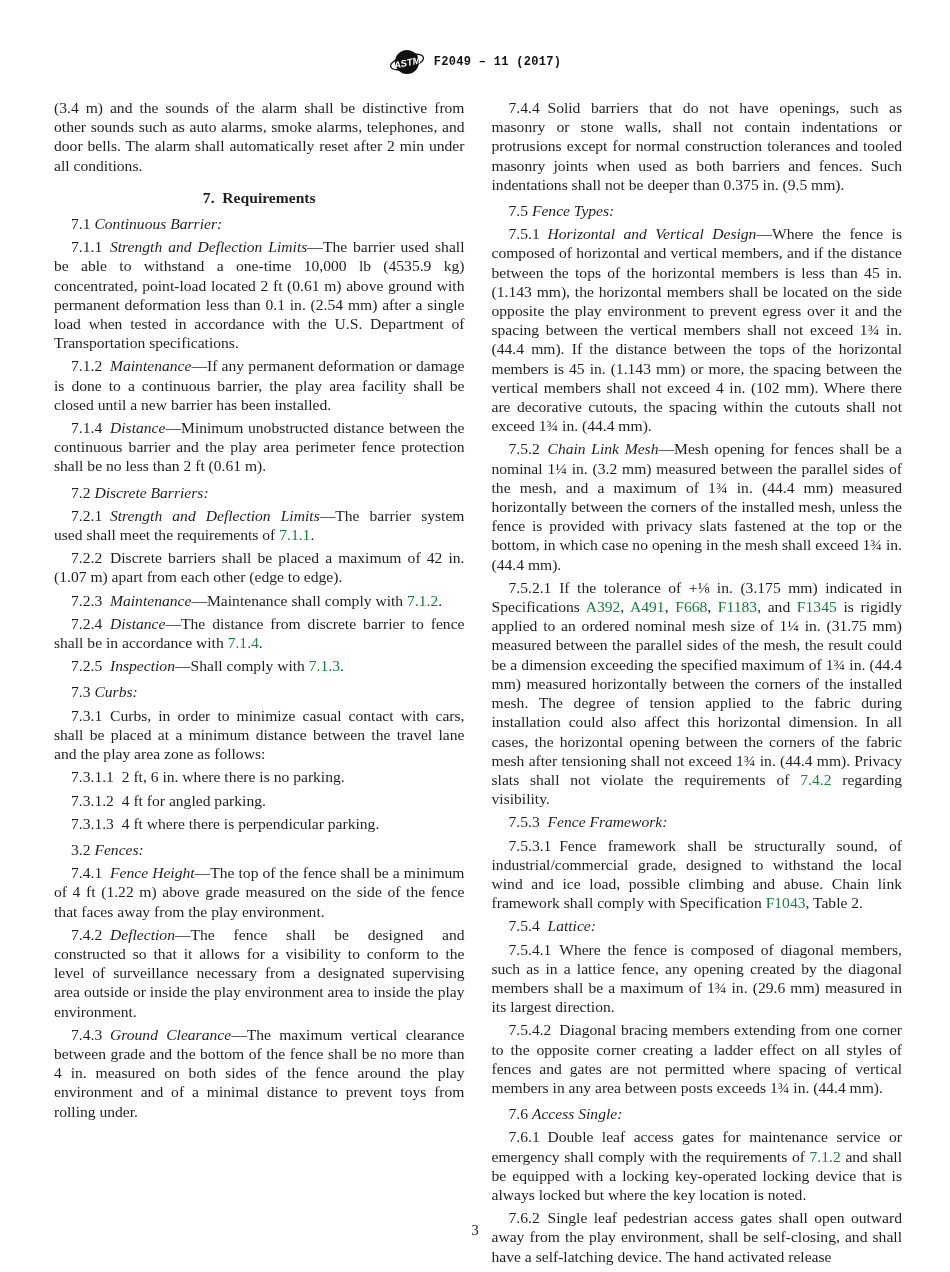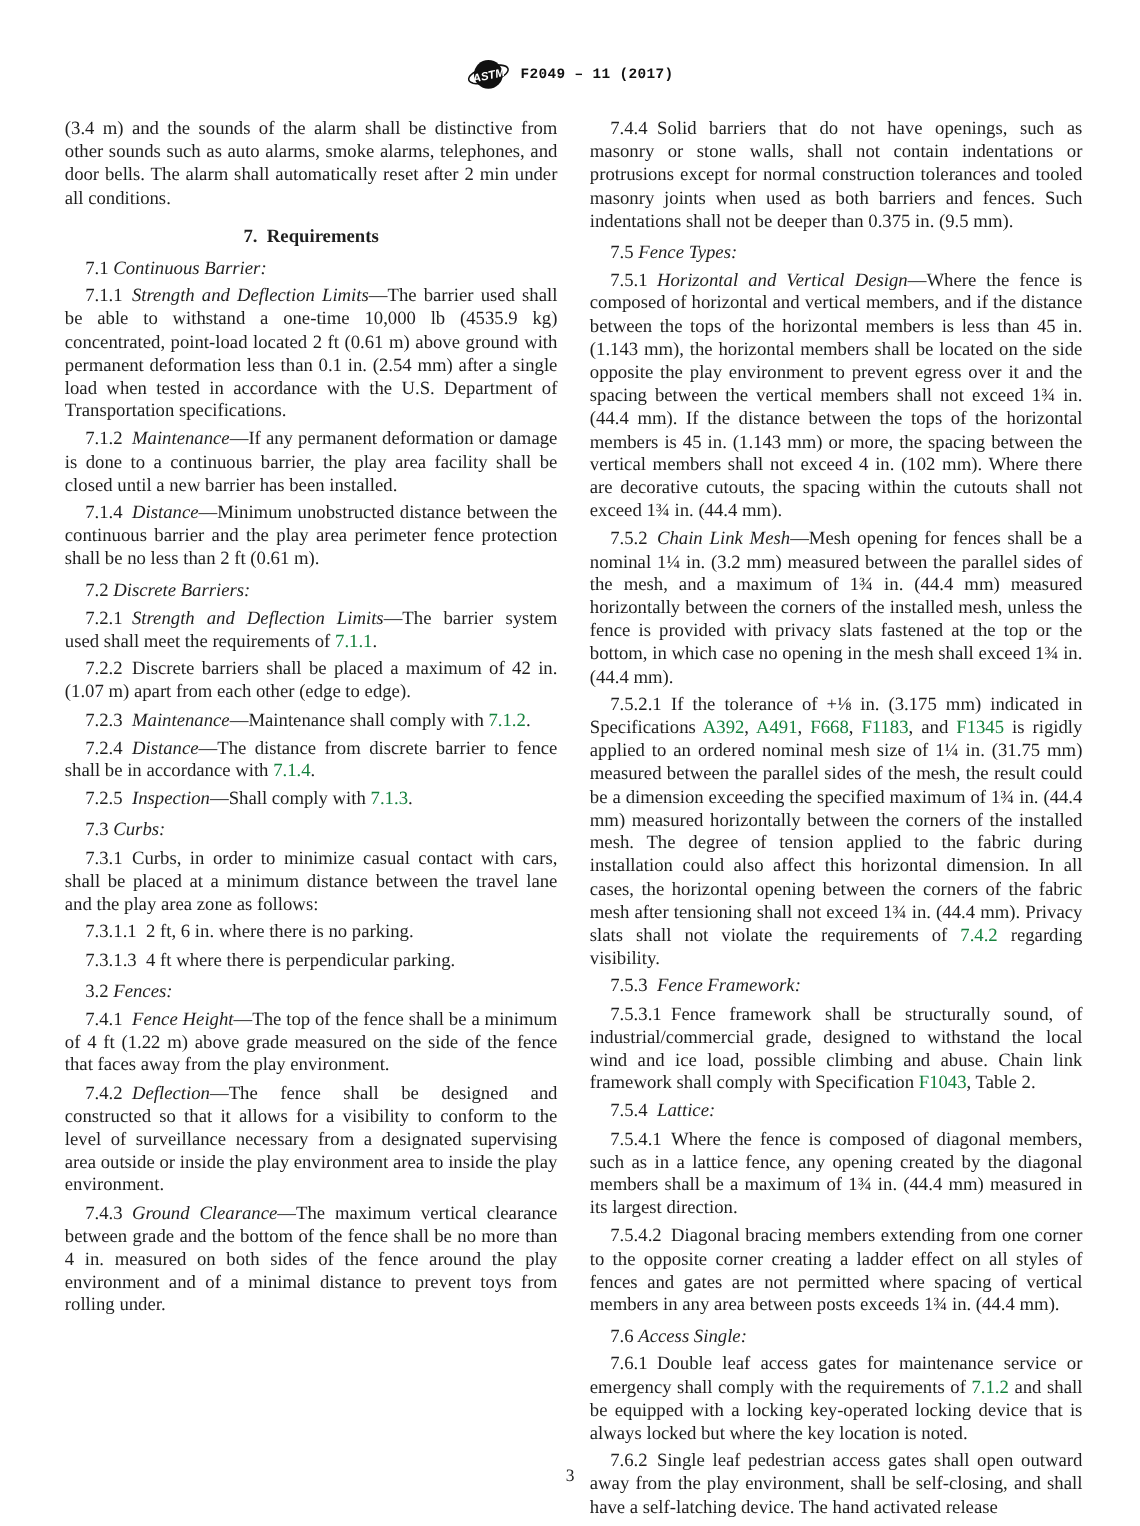--- a/index.html
+++ b/index.html
@@ -63,36 +63,37 @@
       <p class="p"><span class="rn">7.1.4 </span><span class="ri">Distance</span><span class="rn">—Minimum unobstructed distance between the continuous barrier and the play area perimeter fence protection shall be no less than 2 ft (0.61 m).</span></p>
       <p class="sub"><span class="rn">7.2 </span><span class="ri">Discrete Barriers:</span></p>
       <p class="p"><span class="rn">7.2.1 </span><span class="ri">Strength and Deflection Limits</span><span class="rn">—The barrier system used shall meet the requirements of </span><span class="rl">7.1.1</span><span class="rn">.</span></p>
       <p class="p"><span class="rn">7.2.2 Discrete barriers shall be placed a maximum of 42 in. (1.07 m) apart from each other (edge to edge).</span></p>
       <p class="p"><span class="rn">7.2.3 </span><span class="ri">Maintenance</span><span class="rn">—Maintenance shall comply with </span><span class="rl">7.1.2</span><span class="rn">.</span></p>
       <p class="p"><span class="rn">7.2.4 </span><span class="ri">Distance</span><span class="rn">—The distance from discrete barrier to fence shall be in accordance with </span><span class="rl">7.1.4</span><span class="rn">.</span></p>
       <p class="p"><span class="rn">7.2.5 </span><span class="ri">Inspection</span><span class="rn">—Shall comply with </span><span class="rl">7.1.3</span><span class="rn">.</span></p>
       <p class="sub"><span class="rn">7.3 </span><span class="ri">Curbs:</span></p>
       <p class="p"><span class="rn">7.3.1 Curbs, in order to minimize casual contact with cars, shall be placed at a minimum distance between the travel lane and the play area zone as follows:</span></p>
       <p class="p"><span class="rn">7.3.1.1 2 ft, 6 in. where there is no parking.</span></p>
+      <p class="p"><span class="rn">7.3.1.2 4 ft for angled parking.</span></p>
       <p class="p"><span class="rn">7.3.1.3 4 ft where there is perpendicular parking.</span></p>
       <p class="sub"><span class="rn">3.2 </span><span class="ri">Fences:</span></p>
       <p class="p"><span class="rn">7.4.1 </span><span class="ri">Fence Height</span><span class="rn">—The top of the fence shall be a minimum of 4 ft (1.22 m) above grade measured on the side of the fence that faces away from the play environment.</span></p>
       <p class="p"><span class="rn">7.4.2 </span><span class="ri">Deflection</span><span class="rn">—The fence shall be designed and constructed so that it allows for a visibility to conform to the level of surveillance necessary from a designated supervising area outside or inside the play environment area to inside the play environment.</span></p>
       <p class="p"><span class="rn">7.4.3 </span><span class="ri">Ground Clearance</span><span class="rn">—The maximum vertical clearance between grade and the bottom of the fence shall be no more than 4 in. measured on both sides of the fence around the play environment and of a minimal distance to prevent toys from rolling under.</span></p>
     </div>
   <div class="col">
       <p class="p"><span class="rn">7.4.4 Solid barriers that do not have openings, such as masonry or stone walls, shall not contain indentations or protrusions except for normal construction tolerances and tooled masonry joints when used as both barriers and fences. Such indentations shall not be deeper than 0.375 in. (9.5 mm).</span></p>
       <p class="sub"><span class="rn">7.5 </span><span class="ri">Fence Types:</span></p>
       <p class="p"><span class="rn">7.5.1 </span><span class="ri">Horizontal and Vertical Design</span><span class="rn">—Where the fence is composed of horizontal and vertical members, and if the distance between the tops of the horizontal members is less than 45 in. (1.143 mm), the horizontal members shall be located on the side opposite the play environment to prevent egress over it and the spacing between the vertical members shall not exceed 1¾ in. (44.4 mm). If the distance between the tops of the horizontal members is 45 in. (1.143 mm) or more, the spacing between the vertical members shall not exceed 4 in. (102 mm). Where there are decorative cutouts, the spacing within the cutouts shall not exceed 1¾ in. (44.4 mm).</span></p>
       <p class="p"><span class="rn">7.5.2 </span><span class="ri">Chain Link Mesh</span><span class="rn">—Mesh opening for fences shall be a nominal 1¼ in. (3.2 mm) measured between the parallel sides of the mesh, and a maximum of 1¾ in. (44.4 mm) measured horizontally between the corners of the installed mesh, unless the fence is provided with privacy slats fastened at the top or the bottom, in which case no opening in the mesh shall exceed 1¾ in. (44.4 mm).</span></p>
       <p class="p"><span class="rn">7.5.2.1 If the tolerance of +⅛ in. (3.175 mm) indicated in Specifications </span><span class="rl">A392</span><span class="rn">, </span><span class="rl">A491</span><span class="rn">, </span><span class="rl">F668</span><span class="rn">, </span><span class="rl">F1183</span><span class="rn">, and </span><span class="rl">F1345</span><span class="rn"> is rigidly applied to an ordered nominal mesh size of 1¼ in. (31.75 mm) measured between the parallel sides of the mesh, the result could be a dimension exceeding the specified maximum of 1¾ in. (44.4 mm) measured horizontally between the corners of the installed mesh. The degree of tension applied to the fabric during installation could also affect this horizontal dimension. In all cases, the horizontal opening between the corners of the fabric mesh after tensioning shall not exceed 1¾ in. (44.4 mm). Privacy slats shall not violate the requirements of </span><span class="rl">7.4.2</span><span class="rn"> regarding visibility.</span></p>
       <p class="p"><span class="rn">7.5.3 </span><span class="ri">Fence Framework:</span></p>
       <p class="p"><span class="rn">7.5.3.1 Fence framework shall be structurally sound, of industrial/commercial grade, designed to withstand the local wind and ice load, possible climbing and abuse. Chain link framework shall comply with Specification </span><span class="rl">F1043</span><span class="rn">, Table 2.</span></p>
       <p class="p"><span class="rn">7.5.4 </span><span class="ri">Lattice:</span></p>
-      <p class="p"><span class="rn">7.5.4.1 Where the fence is composed of diagonal members, such as in a lattice fence, any opening created by the diagonal members shall be a maximum of 1¾ in. (44.4 mm) measured in its largest direction.</span></p>
+      <p class="p"><span class="rn">7.5.4.1 Where the fence is composed of diagonal members, such as in a lattice fence, any opening created by the diagonal members shall be a maximum of 1¾ in. (29.6 mm) measured in its largest direction.</span></p>
       <p class="p"><span class="rn">7.5.4.2 Diagonal bracing members extending from one corner to the opposite corner creating a ladder effect on all styles of fences and gates are not permitted where spacing of vertical members in any area between posts exceeds 1¾ in. (44.4 mm).</span></p>
       <p class="sub"><span class="rn">7.6 </span><span class="ri">Access Single:</span></p>
       <p class="p"><span class="rn">7.6.1 Double leaf access gates for maintenance service or emergency shall comply with the requirements of </span><span class="rl">7.1.2</span><span class="rn"> and shall be equipped with a locking key-operated locking device that is always locked but where the key location is noted.</span></p>
       <p class="p"><span class="rn">7.6.2 Single leaf pedestrian access gates shall open outward away from the play environment, shall be self-closing, and shall have a self-latching device. The hand activated release</span></p>
     </div>
 </div>
 
 <div class="footer">3</div>
 
 </body></html>

